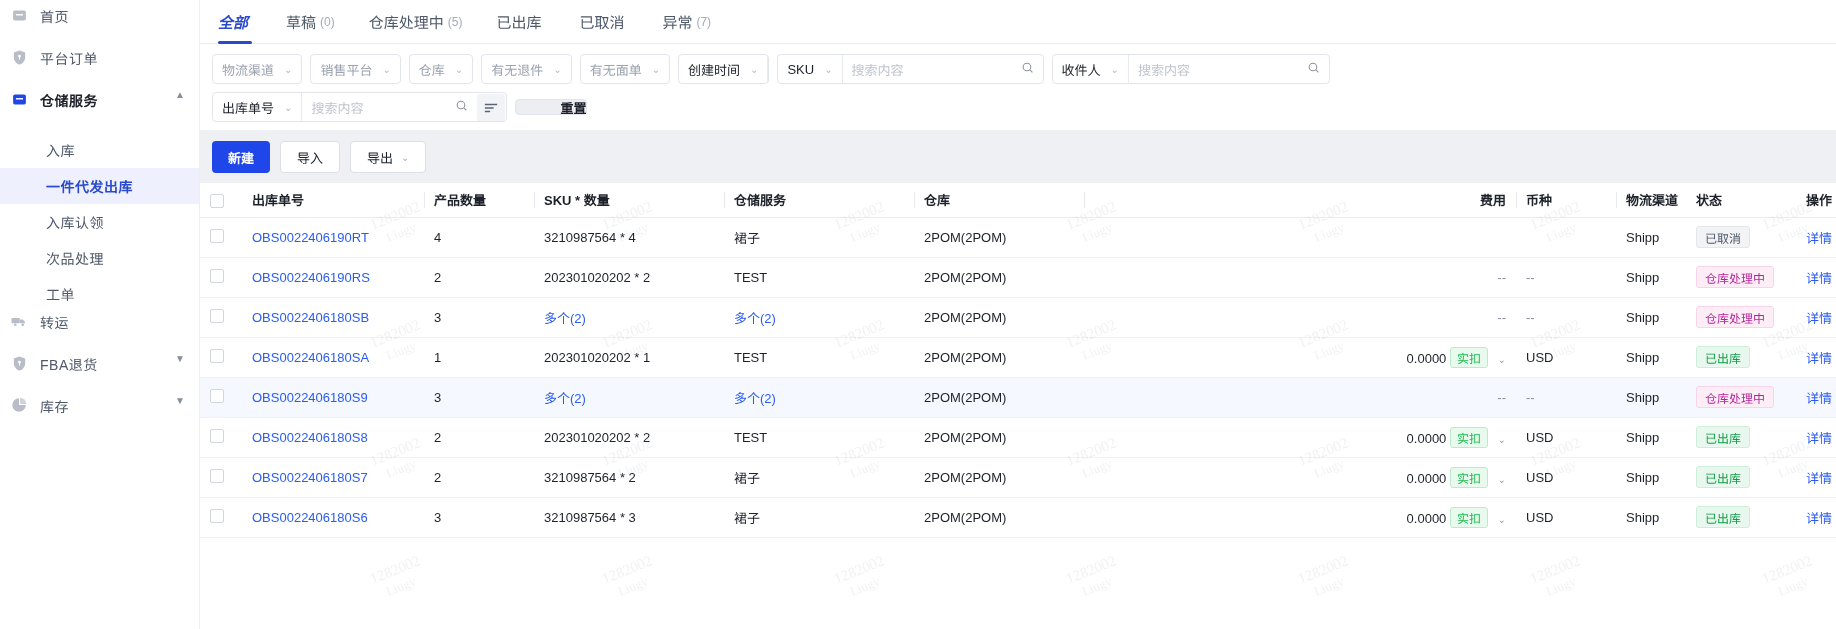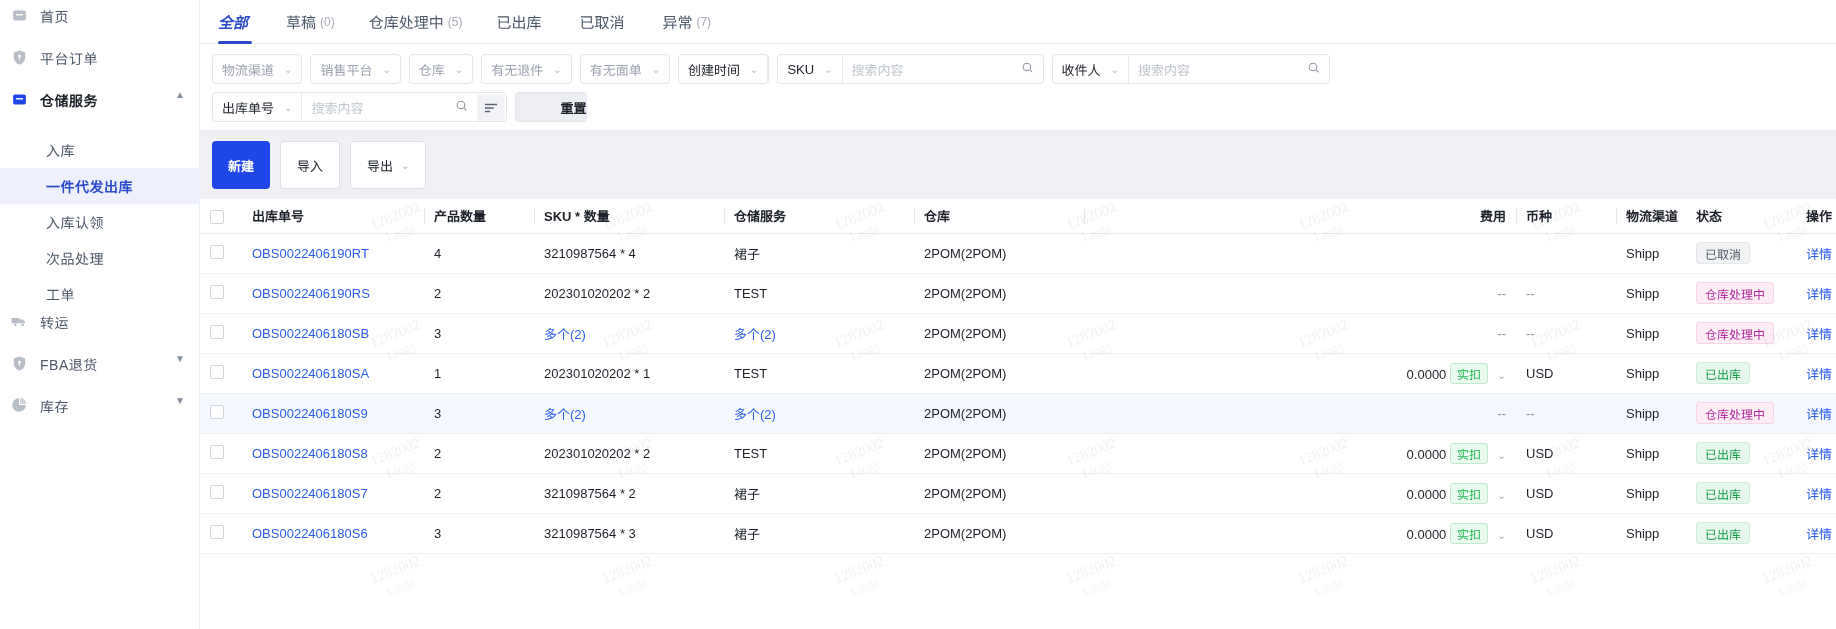--- a/index.html
+++ b/index.html
@@ -142,39 +142,39 @@
   .sicon { color: #9aa0aa; font-size: 13px; margin-left: 14px; }
 
   .filter-tool-btn {
     width: 28px; height: 28px;
     display: flex; align-items: center; justify-content: center;
     background: #f2f3f7; border-radius: 3px; margin: 1px 1px 1px 0;
     cursor: pointer;
   }
 
   .btn-reset {
-    height: 30px; min-width: 58px;
+    height: 16px; min-width: 58px;
     background: #eceef2;
     border: 1px solid #e2e5ec;
     border-radius: 4px;
     display: flex; align-items: center; justify-content: center;
     font-size: 13px; color: #1d2129; font-weight: bold;
     cursor: pointer;
     padding-left: 44px;
   }
 
   
   #actionbar {
     background: #eef0f4;
     padding: 10px 12px;
     display: flex; align-items: center; gap: 10px;
     position: relative; z-index: 3;
   }
   .btn {
-    height: 48px; border-radius: 4px;
+    height: 32px; border-radius: 4px;
     display: flex; align-items: center; justify-content: center;
     padding: 0 16px; font-size: 13px; cursor: pointer; white-space: nowrap;
   }
   .btn-primary { background: #1f46e8; color: #fff; font-weight: bold; }
   .btn-default { background: #fff; color: #1d2129; border: 1px solid #dcdfe6; }
   .btn-default .caret { margin-left: 8px; color: #a8adb7; font-size: 10px; }
 
   
   #tablewrap {
     flex: 1; background: #fff; position: relative; overflow: hidden;

